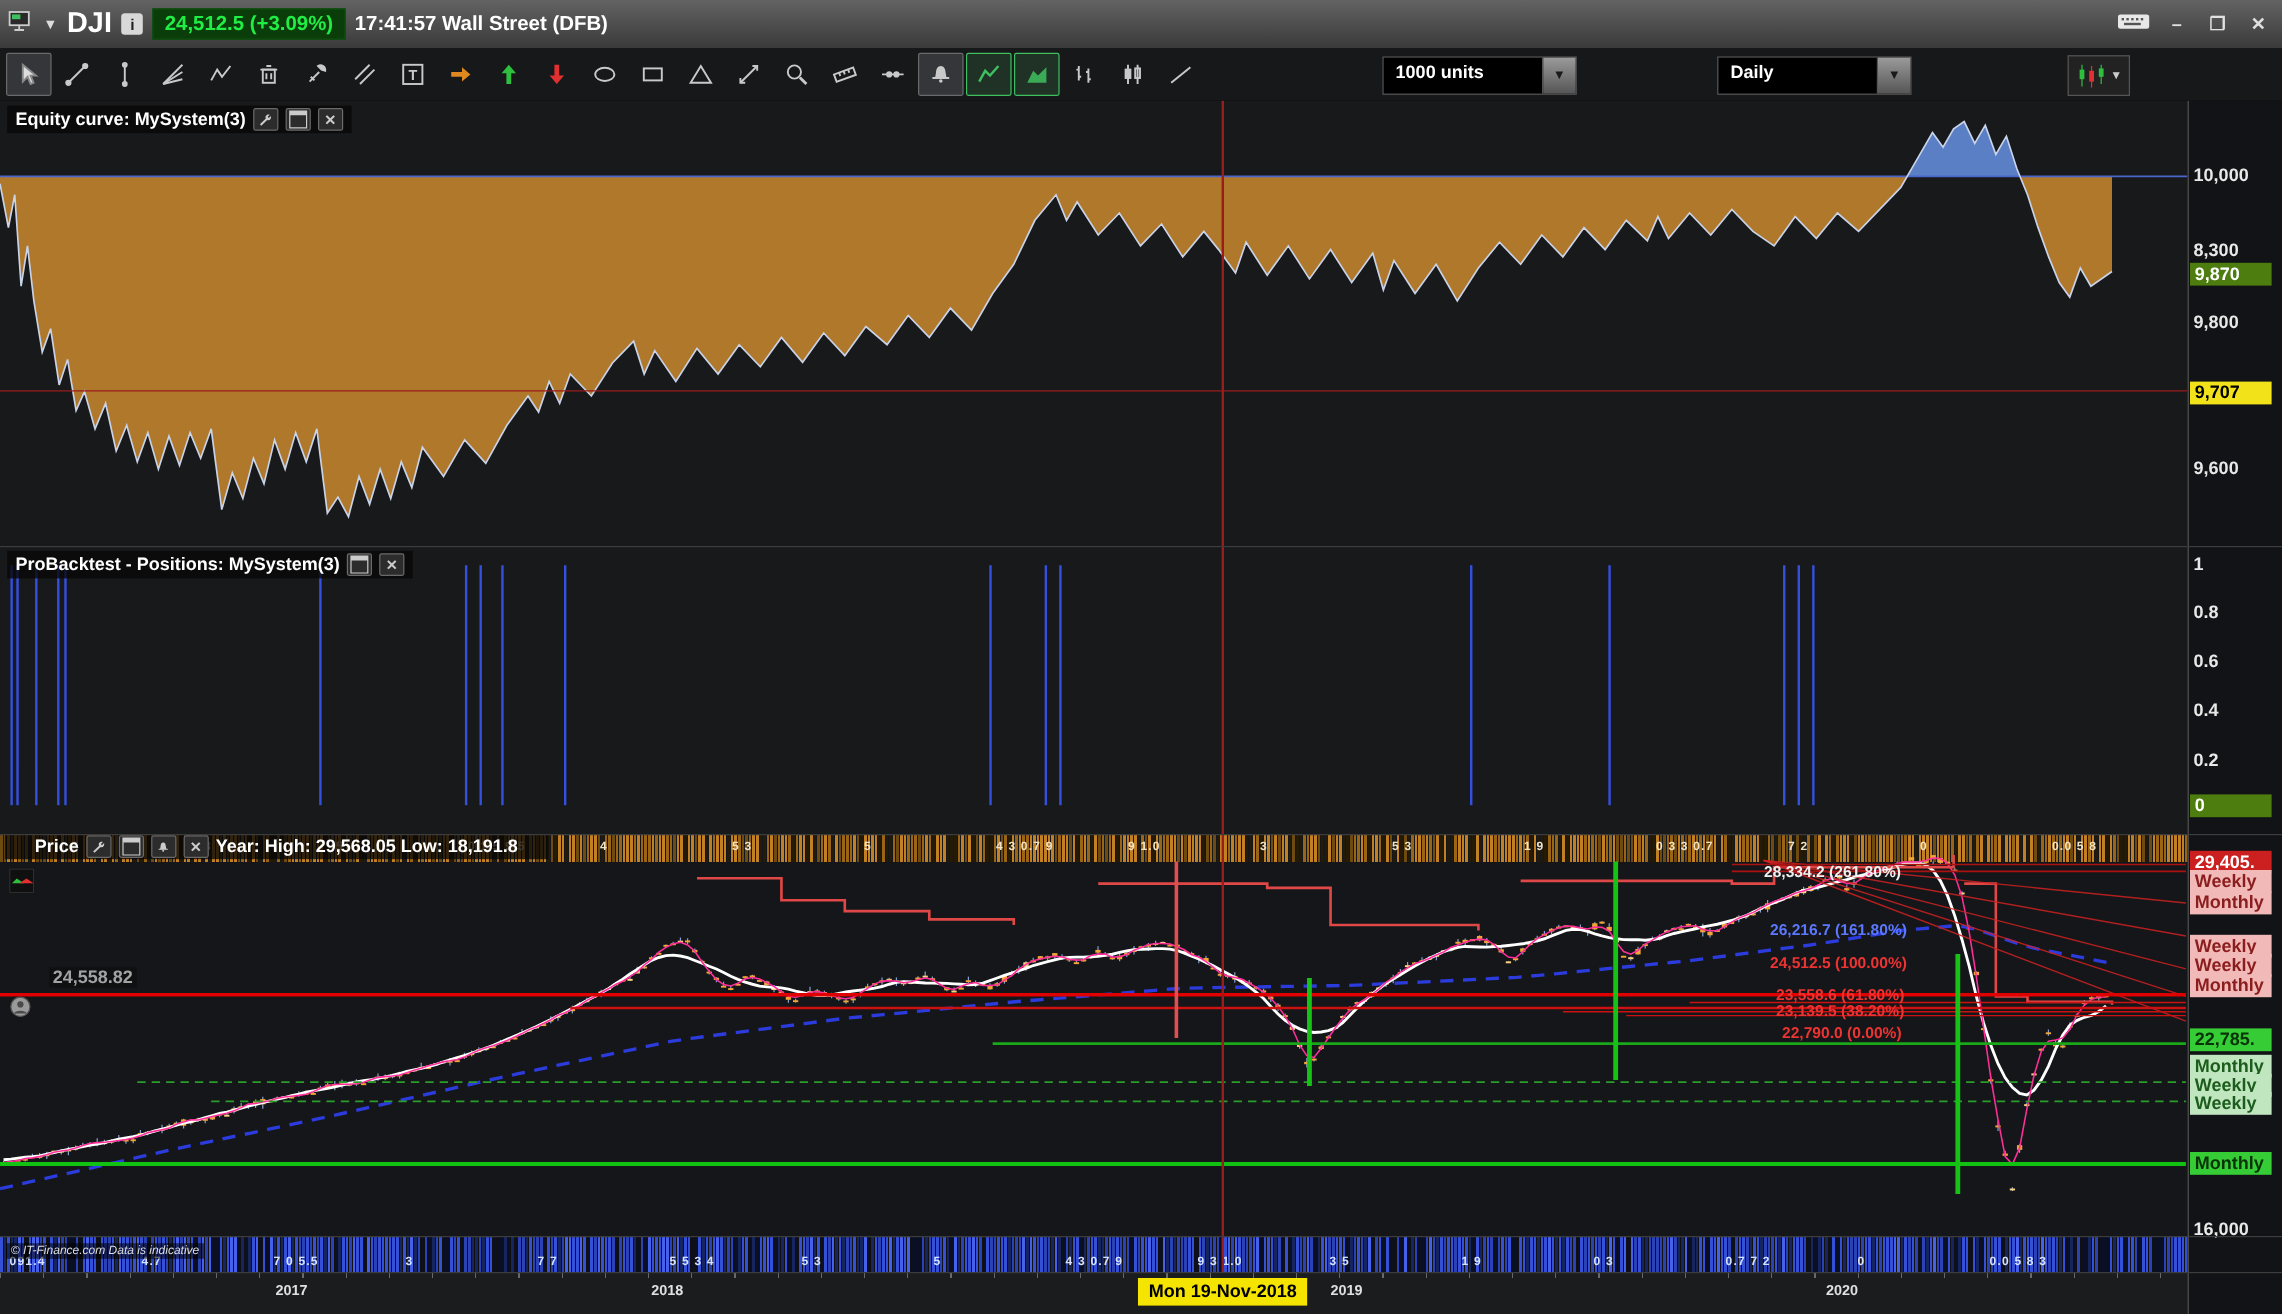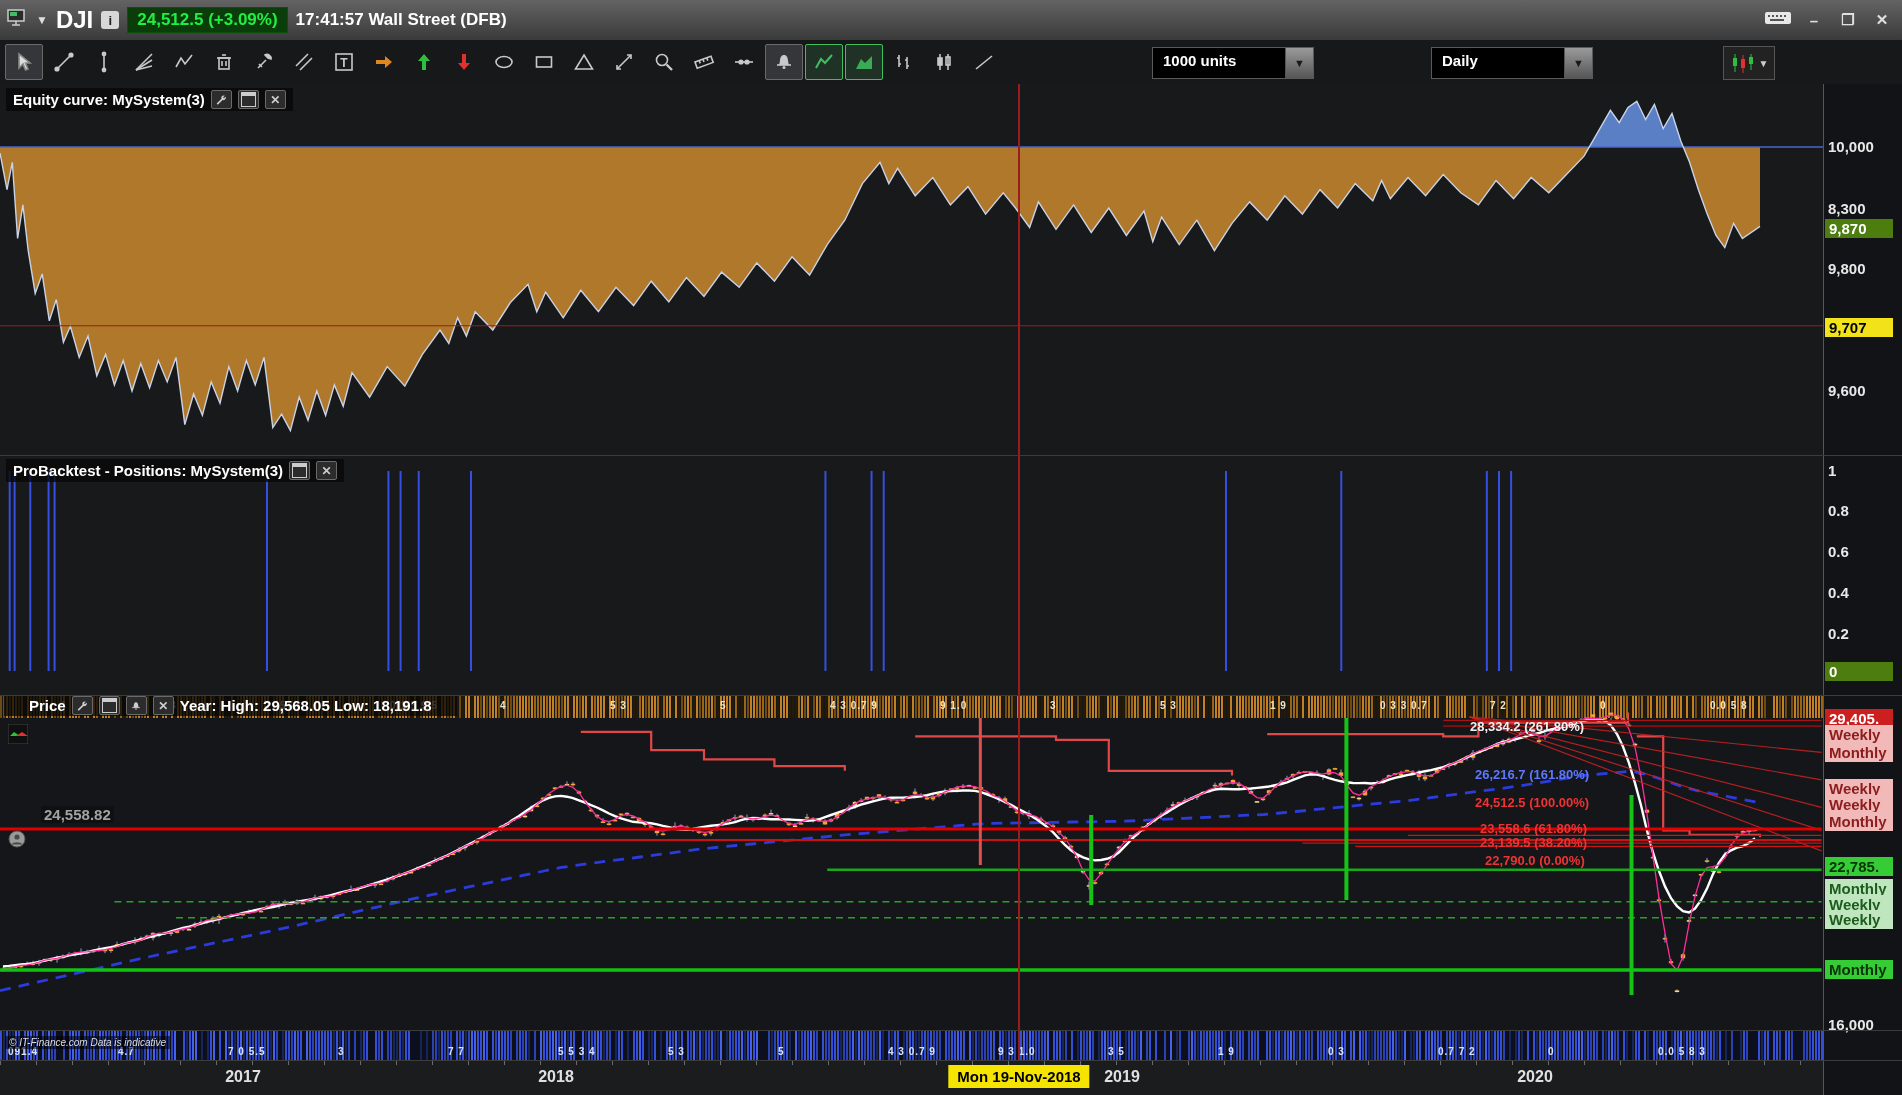--- a/index.html
+++ b/index.html
@@ -36,21 +36,21 @@
   .ax.badge{padding:1px 4px;left:1px;width:auto;min-width:60px;}
   .ax.blue{background:#4d7c0f;color:#fff;}
   .ax.yellow{background:#f2e21a;color:#000;}
   .ax.red{background:#cc2020;color:#fff;}
   .ax.pink{background:#f2b9b9;color:#8a1d1d;}
   .ax.green{background:#bfe6bf;color:#1c5c1c;}
   .ax.bgreen{background:#35cc35;color:#073307;}
   
   #xaxis-row{position:absolute;left:0;top:1060px;width:1902px;height:35px;background:#1b1c1e;}
   #xaxis-ticks{position:absolute;left:0;top:0;width:1823px;height:5px;background:repeating-linear-gradient(90deg,#6a6a6a 0 1px,transparent 1px 36px);}
-  .xlab{position:absolute;top:8px;transform:translateX(-50%);color:#e0e0e0;font-weight:bold;font-size:16px;z-index:1;}
+  .xlab{position:absolute;top:8px;transform:translateX(-50%);color:#e0e0e0;font-weight:bold;font-size:12px;z-index:1;}
   #crosshair-date{position:absolute;top:5px;transform:translateX(-50%);background:#f5e400;color:#000;font-weight:bold;font-size:15px;padding:3px 9px;z-index:5;}
   
   #crosshair-v{position:absolute;top:84px;height:976px;width:2px;background:#9b1c1c;z-index:18;}
   .digit{position:absolute;color:#efe3c8;font-size:10px;font-weight:bold;z-index:6;letter-spacing:1px;}
   .digit.vol{color:#d6e2ff;}
   #footer-note{position:absolute;left:5px;top:1036px;color:#ddd;font-size:10px;font-style:italic;background:rgba(0,0,0,.55);padding:1px 4px;z-index:8;}
   #price-left-label{position:absolute;left:5px;top:806px;color:#a3a3a3;font-weight:bold;font-size:15px;z-index:22;background:rgba(10,10,10,.5);padding:0 3px;margin-left:36px;}
   #updown-badge{position:absolute;left:8px;top:724px;z-index:22;}
   #user-icon{position:absolute;left:8px;top:830px;z-index:22;}
   #year-stats{color:#fff;font-weight:bold;font-size:15px;}

